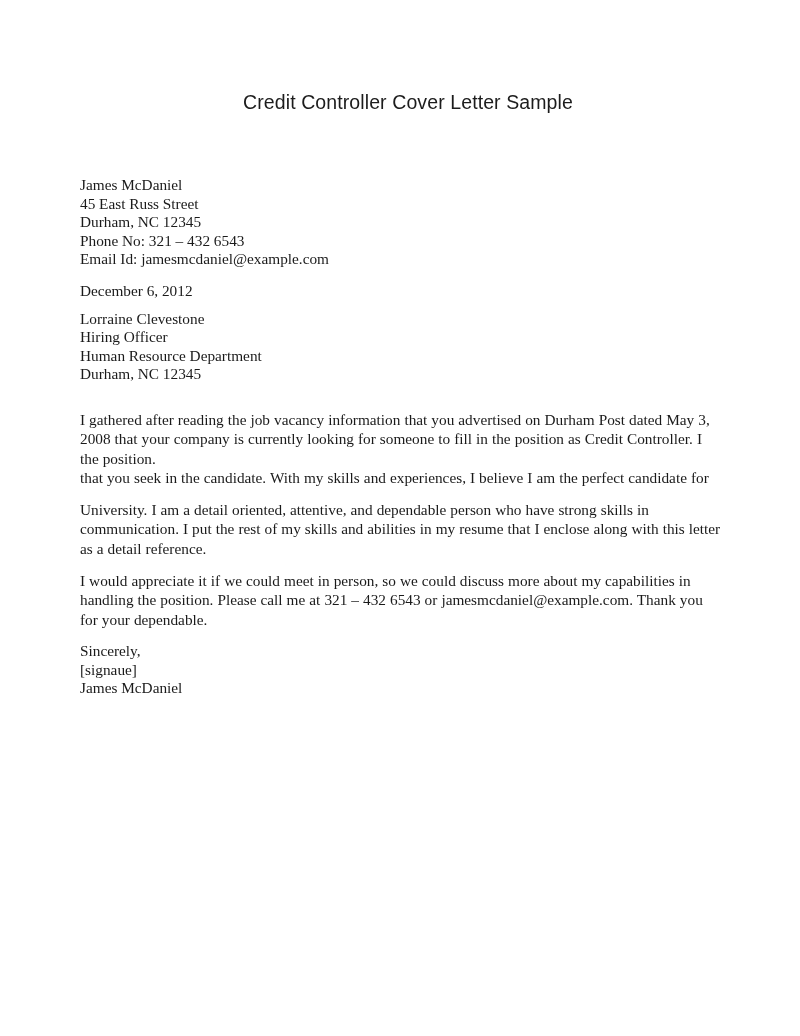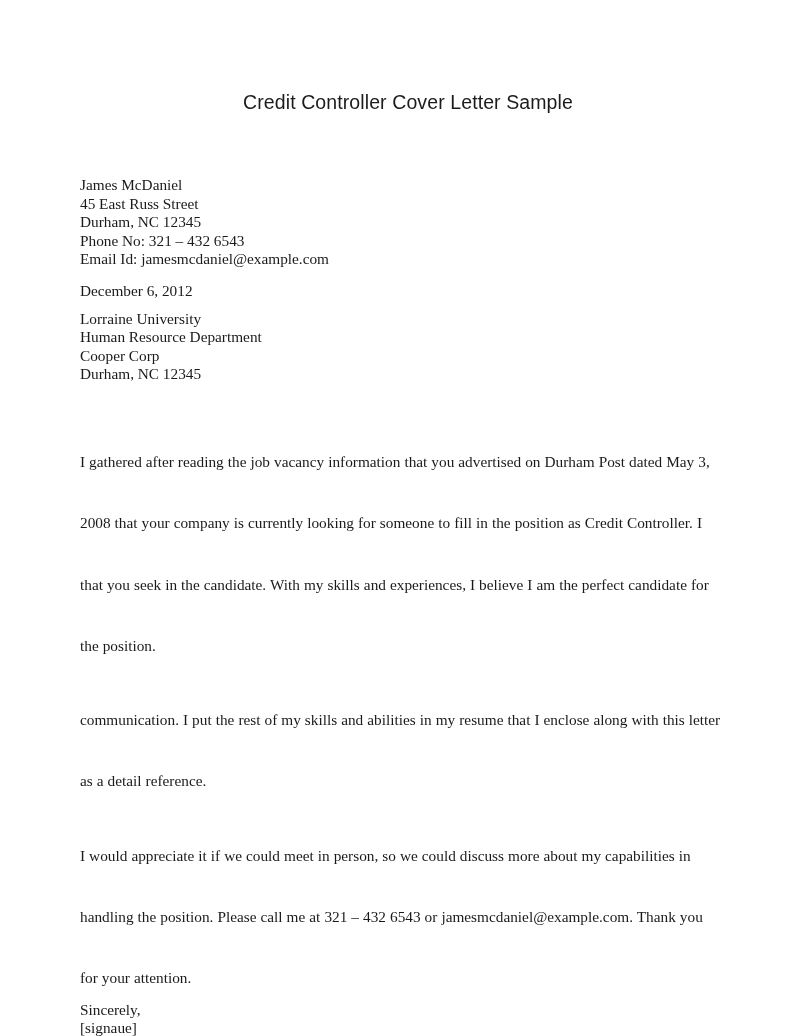--- a/index.html
+++ b/index.html
@@ -70,21 +70,20 @@
   .para {
     margin: 0;
     text-align: justify;
     text-justify: inter-word;
     line-height: 19.3px;
     word-spacing: 0.2px;
   }
   .para .line {
     display: block;
     white-space: pre-wrap;
-    margin-top: 42px;
   }
 
   .salutation { line-height: 18.6px; }
   .closing    { line-height: 18.6px; }
 </style>
 </head>
 <body>
 
 <div class="page">
 
@@ -102,51 +101,52 @@
 
     <div class="gap-date"></div>
 
     <div class="block">
       <span class="line">December 6, 2012</span>
     </div>
 
     <div class="gap-recip"></div>
 
     <div class="block">
-      <span class="line">Lorraine University</span>
+      <span class="line">Lorraine Clevestone</span>
+      <span class="line">Hiring Officer</span>
       <span class="line">Human Resource Department</span>
-      <span class="line">Cooper Corp</span>
       <span class="line">Durham, NC 12345</span>
     </div>
 
     <div class="gap-salut"></div>
 
 
     <div class="gap-para"></div>
 
     <div class="para">
       <span class="line">I gathered after reading the job vacancy information that you advertised on Durham Post dated May 3,</span>
       <span class="line">2008 that your company is currently looking for someone to fill in the position as Credit Controller. I</span>
+      <span class="line">the position.</span>
       <span class="line">that you seek in the candidate. With my skills and experiences, I believe I am the perfect candidate for</span>
-      <span class="line">the position.</span>
     </div>
 
     <div class="gap-para"></div>
 
     <div class="para">
+      <span class="line">University. I am a detail oriented, attentive, and dependable person who have strong skills in</span>
       <span class="line">communication. I put the rest of my skills and abilities in my resume that I enclose along with this letter</span>
       <span class="line">as a detail reference.</span>
     </div>
 
     <div class="gap-para"></div>
 
     <div class="para">
       <span class="line">I would appreciate it if we could meet in person, so we could discuss more about my capabilities in</span>
       <span class="line">handling the position. Please call me at 321 – 432 6543 or jamesmcdaniel@example.com. Thank you</span>
-      <span class="line">for your attention.</span>
+      <span class="line">for your dependable.</span>
     </div>
 
     <div class="gap-close"></div>
 
     <div class="block closing">
       <span class="line">Sincerely,</span>
       <span class="line">[signaue]</span>
       <span class="line">James McDaniel</span>
     </div>
 

